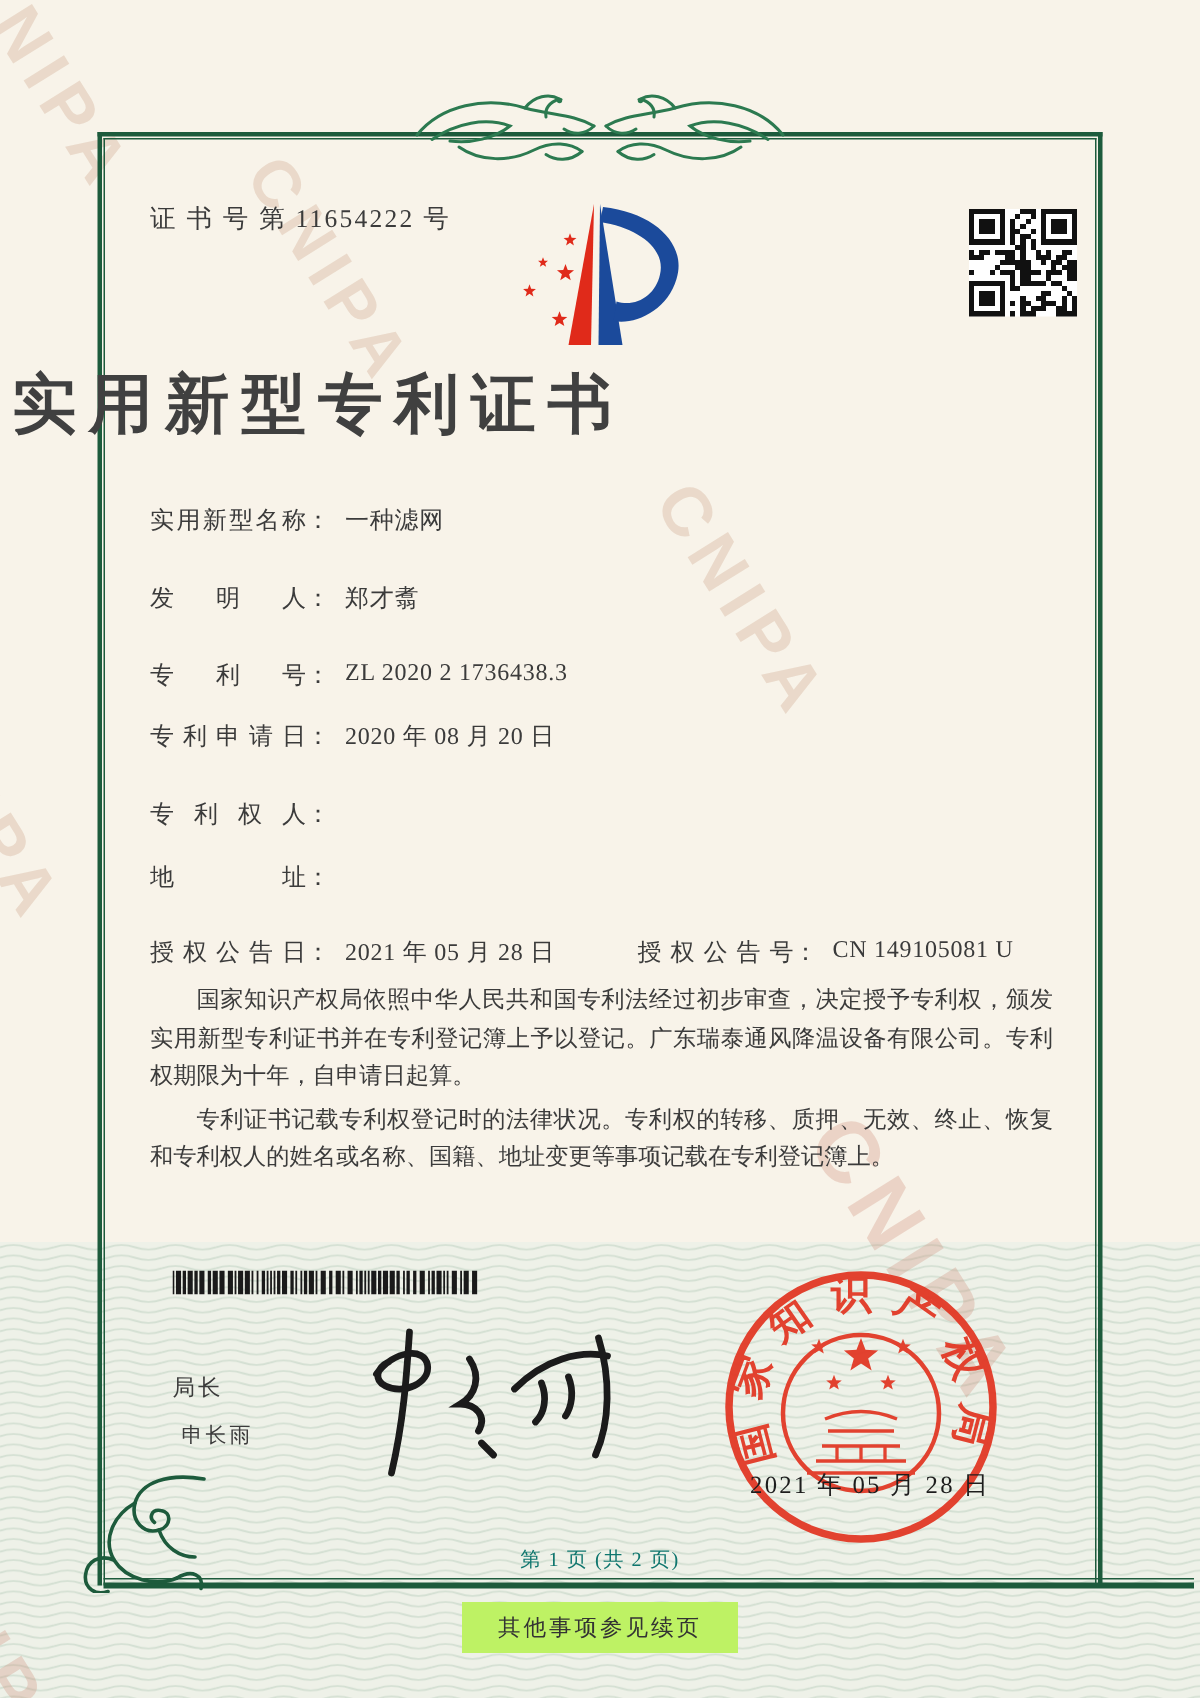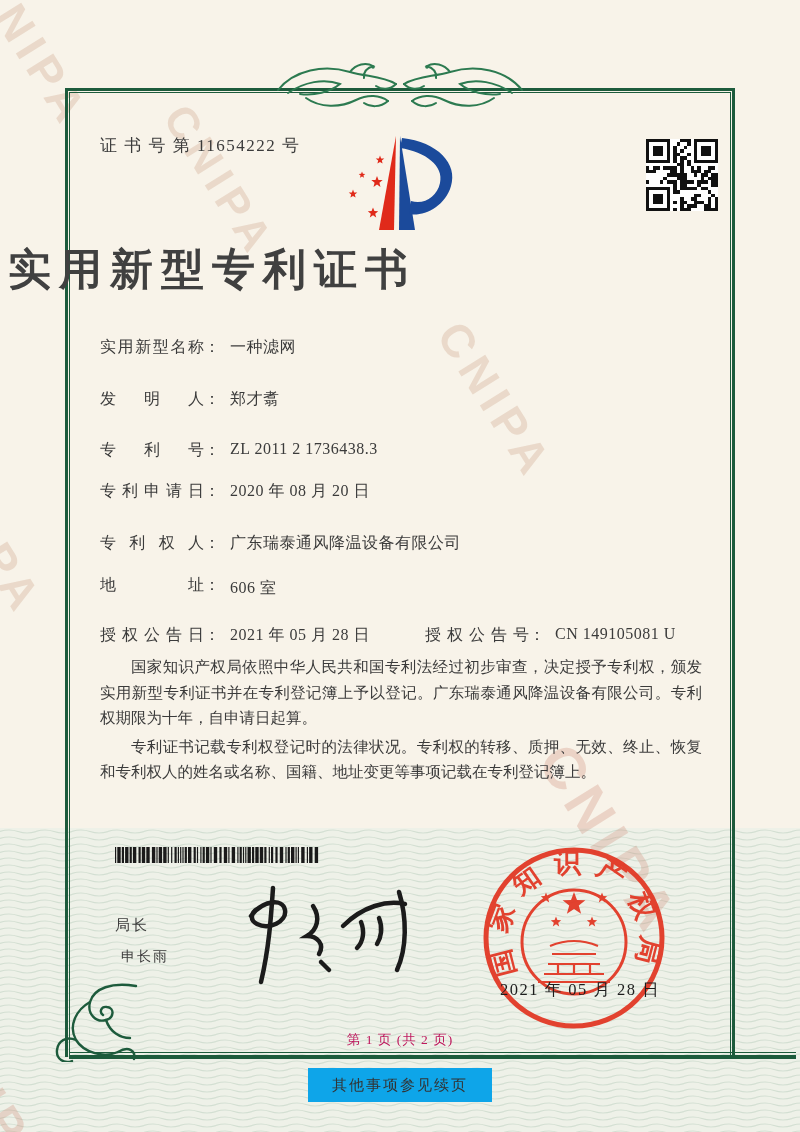--- a/index.html
+++ b/index.html
@@ -61,22 +61,22 @@
   
   .sig-title{position:absolute;left:115px;top:916px;font-size:15px;letter-spacing:2px;z-index:4}
   .sig-name{position:absolute;left:121px;top:948px;font-size:14px;letter-spacing:2px;z-index:4}
   .sig-script{position:absolute;left:235px;top:878px;width:200px;height:112px;z-index:4}
 
   
   .seal{position:absolute;left:478px;top:842px;width:192px;height:192px;z-index:4;opacity:.93}
   .seal-date{position:absolute;left:500px;top:979px;font-size:16.5px;letter-spacing:1.5px;color:#1d1d1d;z-index:5}
 
   
-  .page-num{position:absolute;left:0;right:0;top:1031px;text-align:center;font-size:13.5px;letter-spacing:1px;color:#be185d;z-index:3}
-  .note-box{position:absolute;left:308px;top:1068px;width:184px;height:34px;background:#0ea5e9;z-index:3;
+  .page-num{position:absolute;left:0;right:0;top:1031px;text-align:center;font-size:13.5px;letter-spacing:1px;color:#0f766e;z-index:3}
+  .note-box{position:absolute;left:308px;top:1068px;width:184px;height:34px;background:#bef264;z-index:3;
             display:flex;align-items:center;justify-content:center;font-size:15px;letter-spacing:2px;color:#333}
 </style>
 </head>
 <body>
 
 <svg class="waveband" viewBox="0 0 800 304" preserveAspectRatio="none">
   <defs>
     <pattern id="wv" width="36" height="7" patternUnits="userSpaceOnUse">
       <path d="M0 3.5 Q9 0.5 18 3.5 T36 3.5" fill="none" stroke="#d3dfd2" stroke-width="1.2"></path>
     </pattern>
@@ -298,51 +298,49 @@
     <span class="colon">：</span>
     <span class="fvalue">郑才翥</span>
 </div>
 <div class="frow" style="top:440px">
   <span class="jchars">
       <span>专</span>
       <span>利</span>
       <span>号</span>
     </span>
     <span class="colon">：</span>
-    <span class="fvalue">ZL 2011 2 1736438.3</span>
+    <span class="fvalue">ZL 2020 2 1736438.3</span>
 </div>
 <div class="frow" style="top:481px">
   <span class="jchars">
       <span>专</span>
       <span>利</span>
       <span>申</span>
       <span>请</span>
       <span>日</span>
     </span>
     <span class="colon">：</span>
     <span class="fvalue">2020 年 08 月 20 日</span>
 </div>
 <div class="frow" style="top:533px">
   <span class="jchars">
       <span>专</span>
       <span>利</span>
       <span>权</span>
       <span>人</span>
     </span>
     <span class="colon">：</span>
-    <span class="fvalue">广东瑞泰通风降温设备有限公司</span>
 </div>
 <div class="frow" style="top:575px">
   <span class="jchars">
       <span>地</span>
       <span>址</span>
     </span>
     <span class="colon">：</span>
   <span class="fvalue addr-lines">
-    <div>606 室</div>
   </span>
 </div>
 <div class="frow" style="top:625px;position:absolute">
   <span class="jchars">
       <span>授</span>
       <span>权</span>
       <span>公</span>
       <span>告</span>
       <span>日</span>
     </span>

